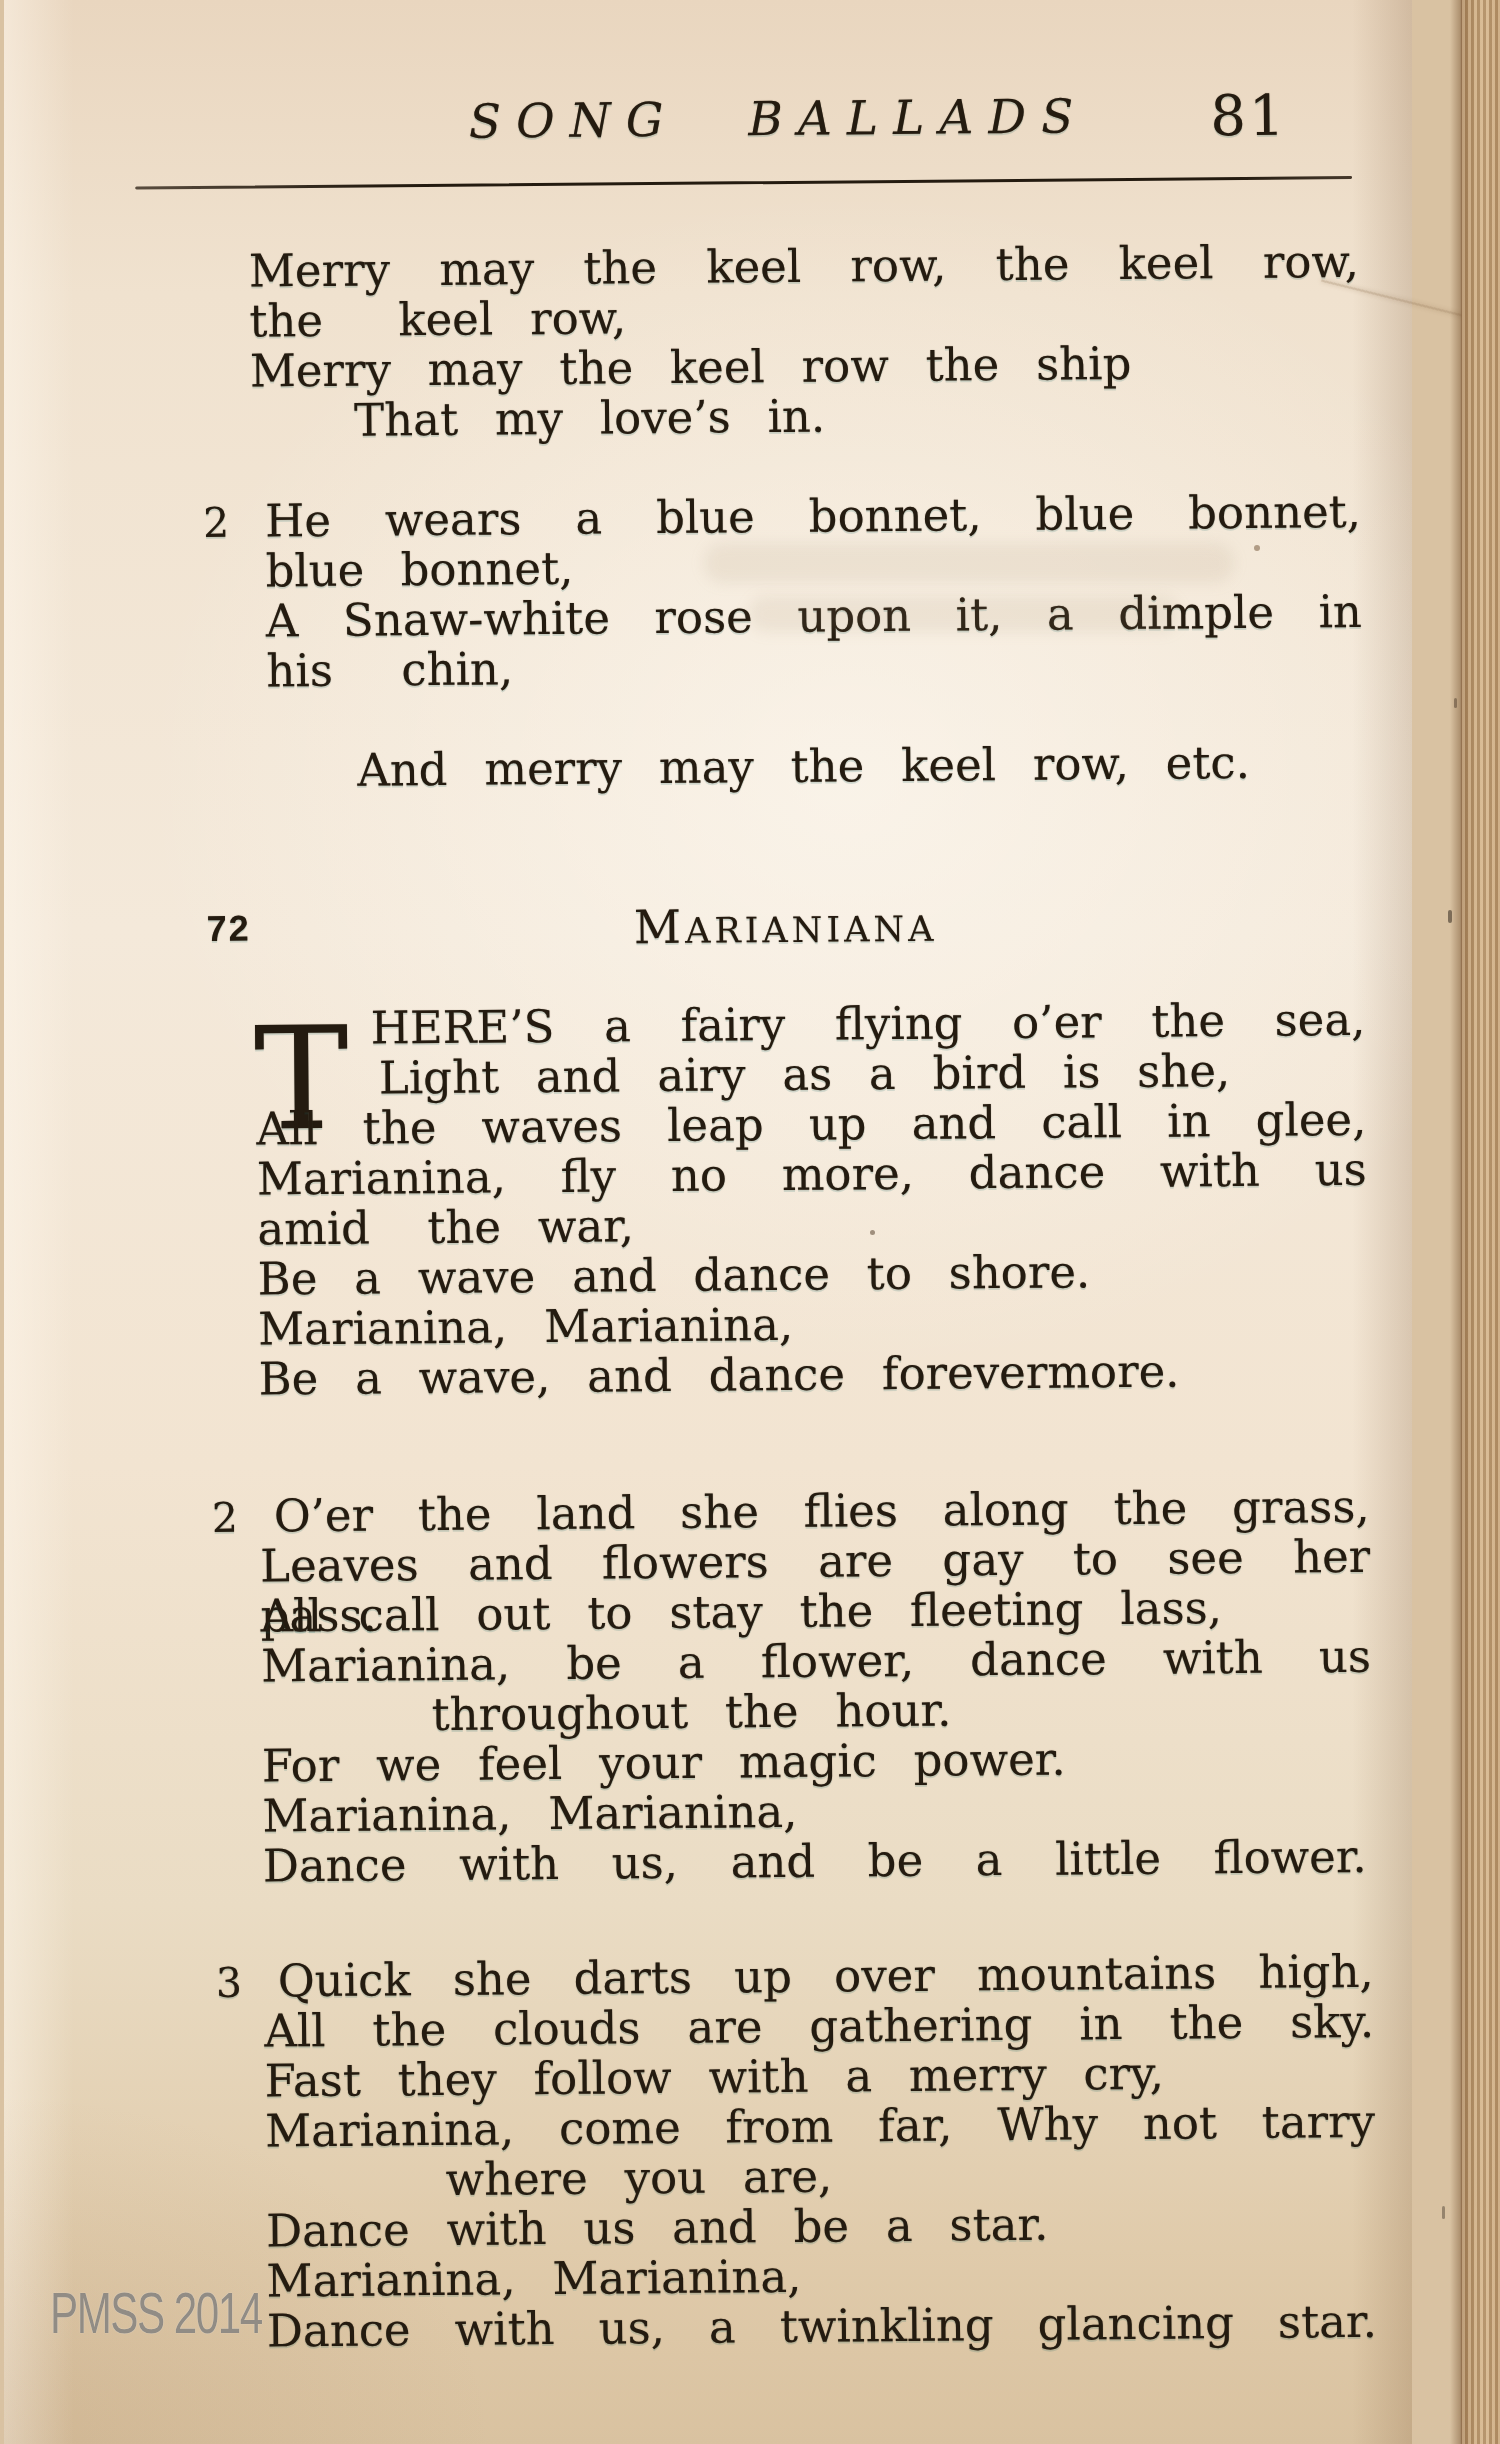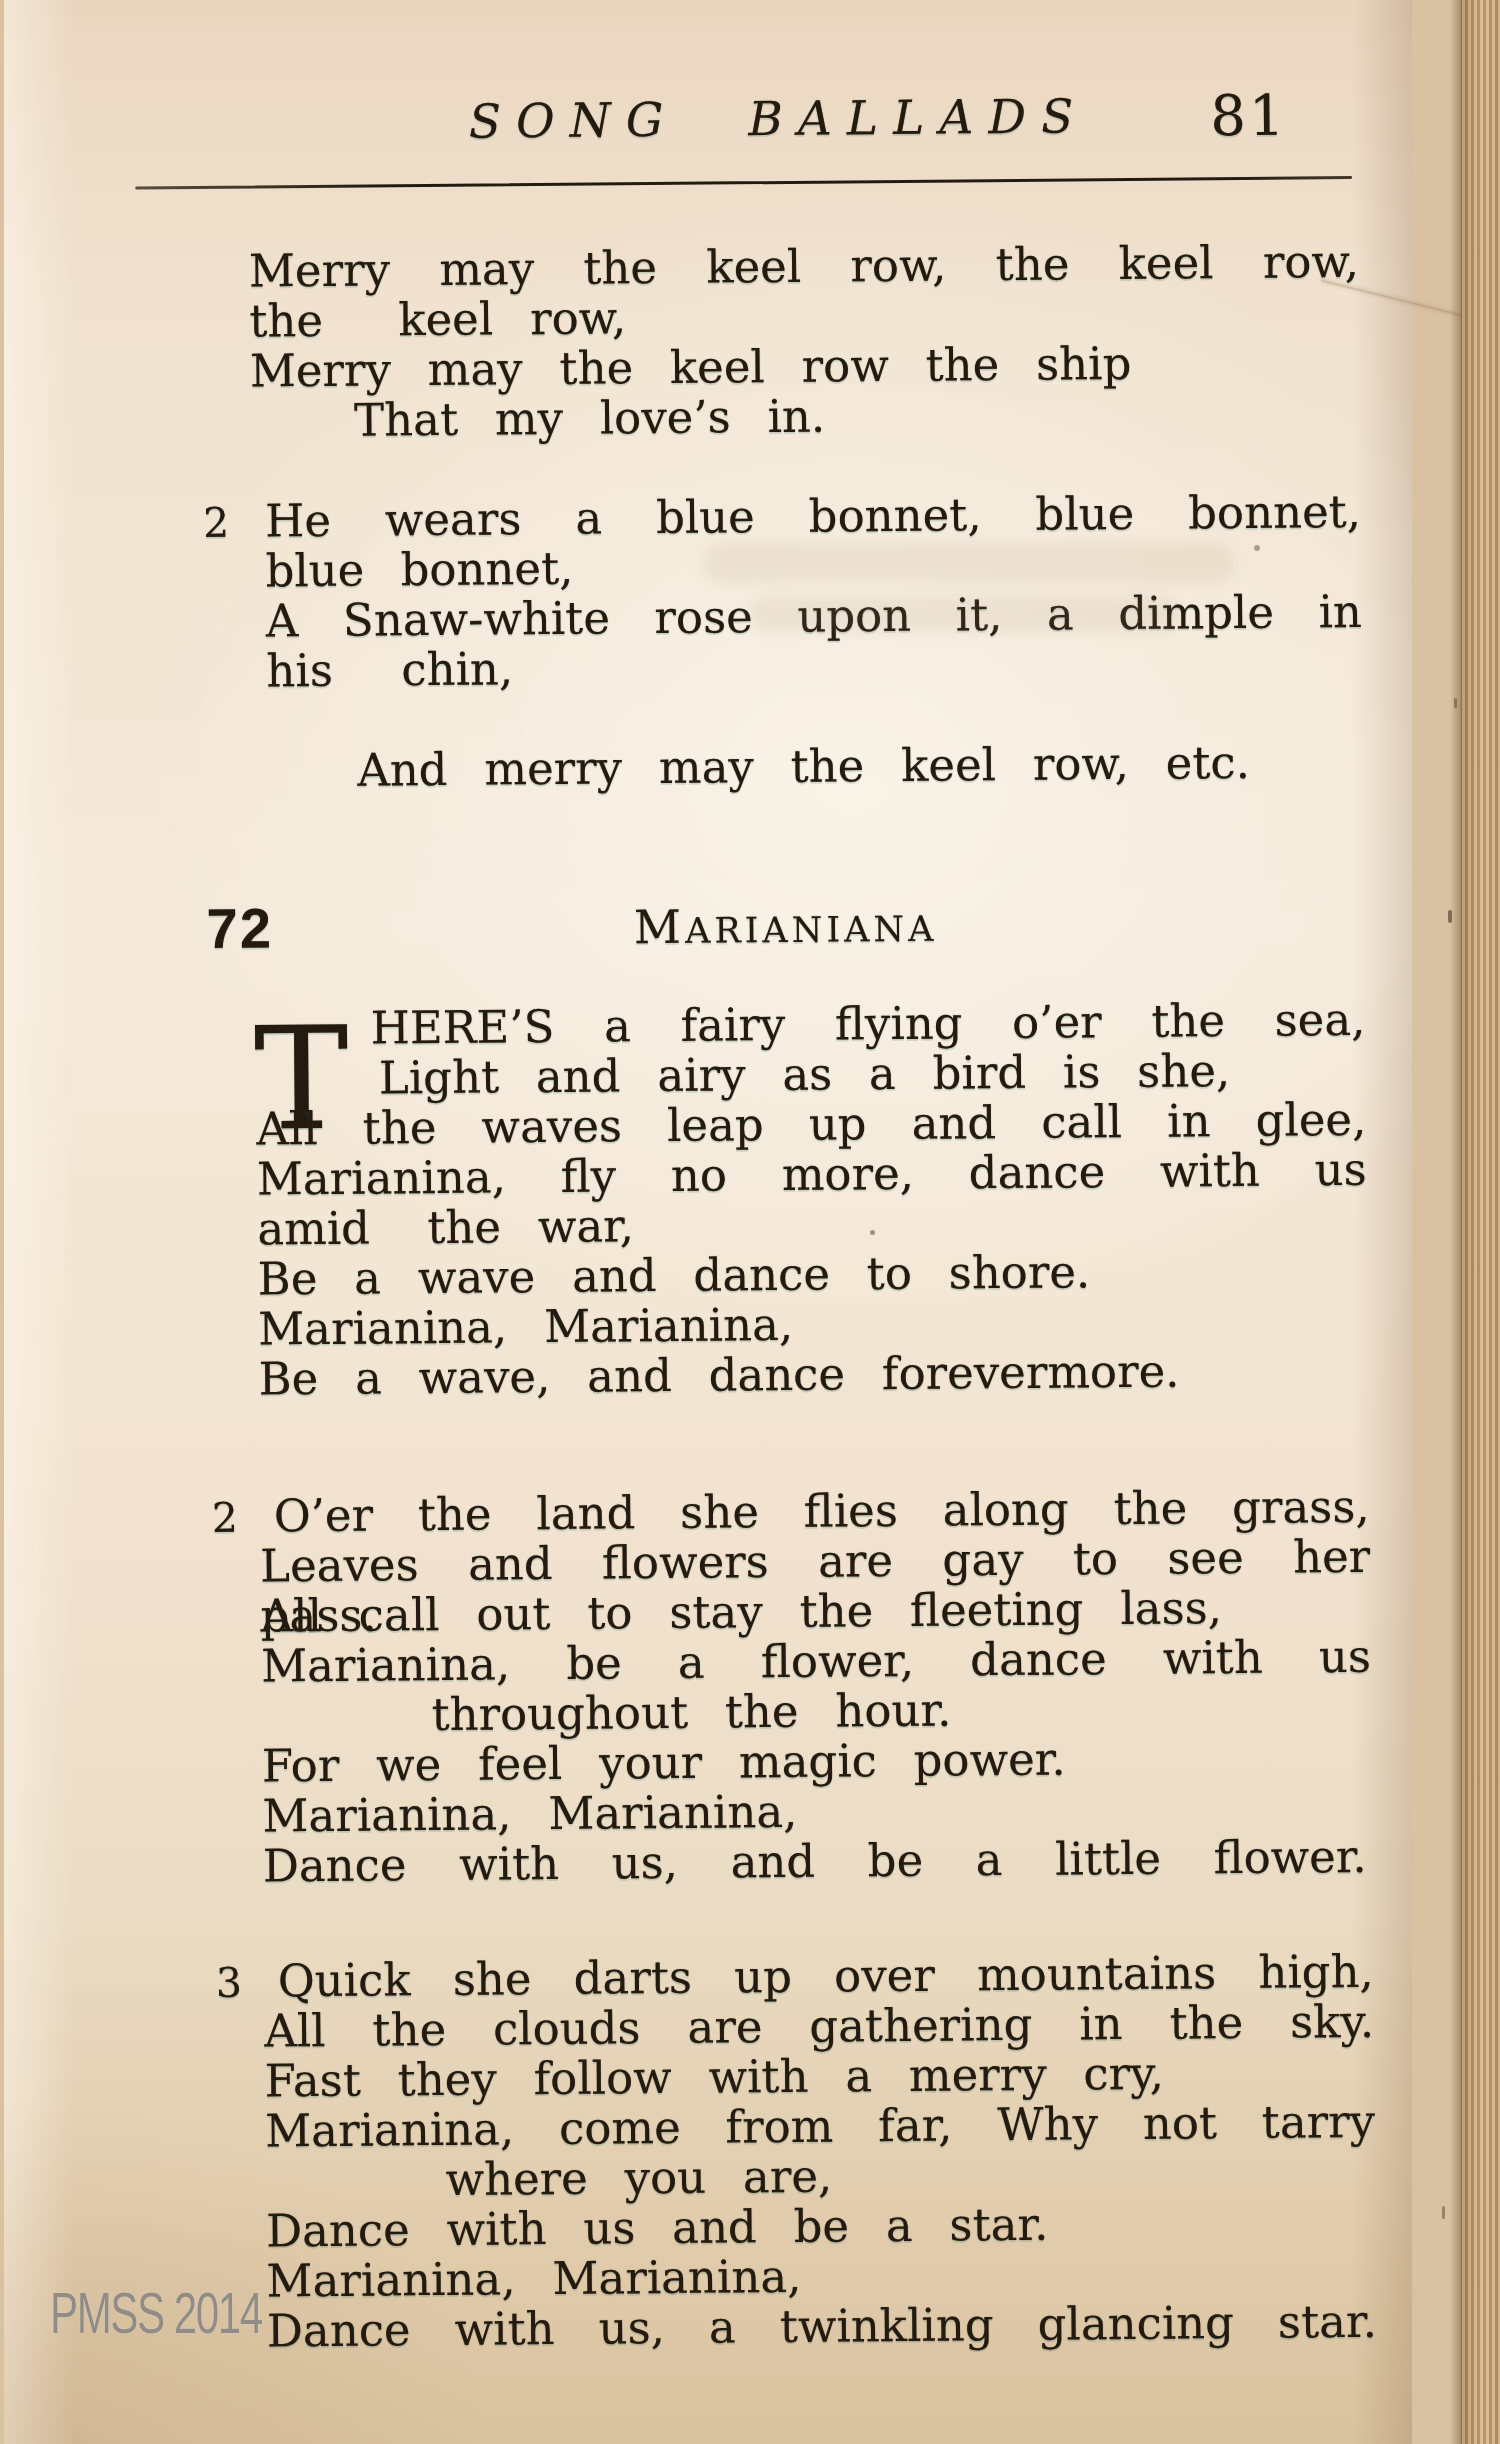--- a/index.html
+++ b/index.html
@@ -80,21 +80,21 @@
   .gap{height:50px;}
   .vnum{position:absolute;left:0;top:1px;font-size:41px;}
   .dropcap{
     position:absolute;left:46px;top:4px;font-size:142px;line-height:1;
     letter-spacing:0;
   }
   
   .songhead{position:absolute;left:0;width:100%;height:52px;}
   .songnum{
     position:absolute;left:0;top:-2px;
-    font-family:"Liberation Sans", sans-serif;font-weight:bold;font-size:56px;line-height:52px;
+    font-family:"Liberation Sans", sans-serif;font-weight:bold;font-size:36px;line-height:52px;
     letter-spacing:2px;
   }
   .songtitle{
     position:absolute;left:50%;transform:translateX(-50%);top:0;line-height:52px;white-space:nowrap;
   }
   .songtitle .cap{font-size:46px;letter-spacing:4px;}
   .songtitle .rest{font-size:35px;letter-spacing:4px;}
   
   .watermark{
     position:absolute;left:46px;top:2280px;

